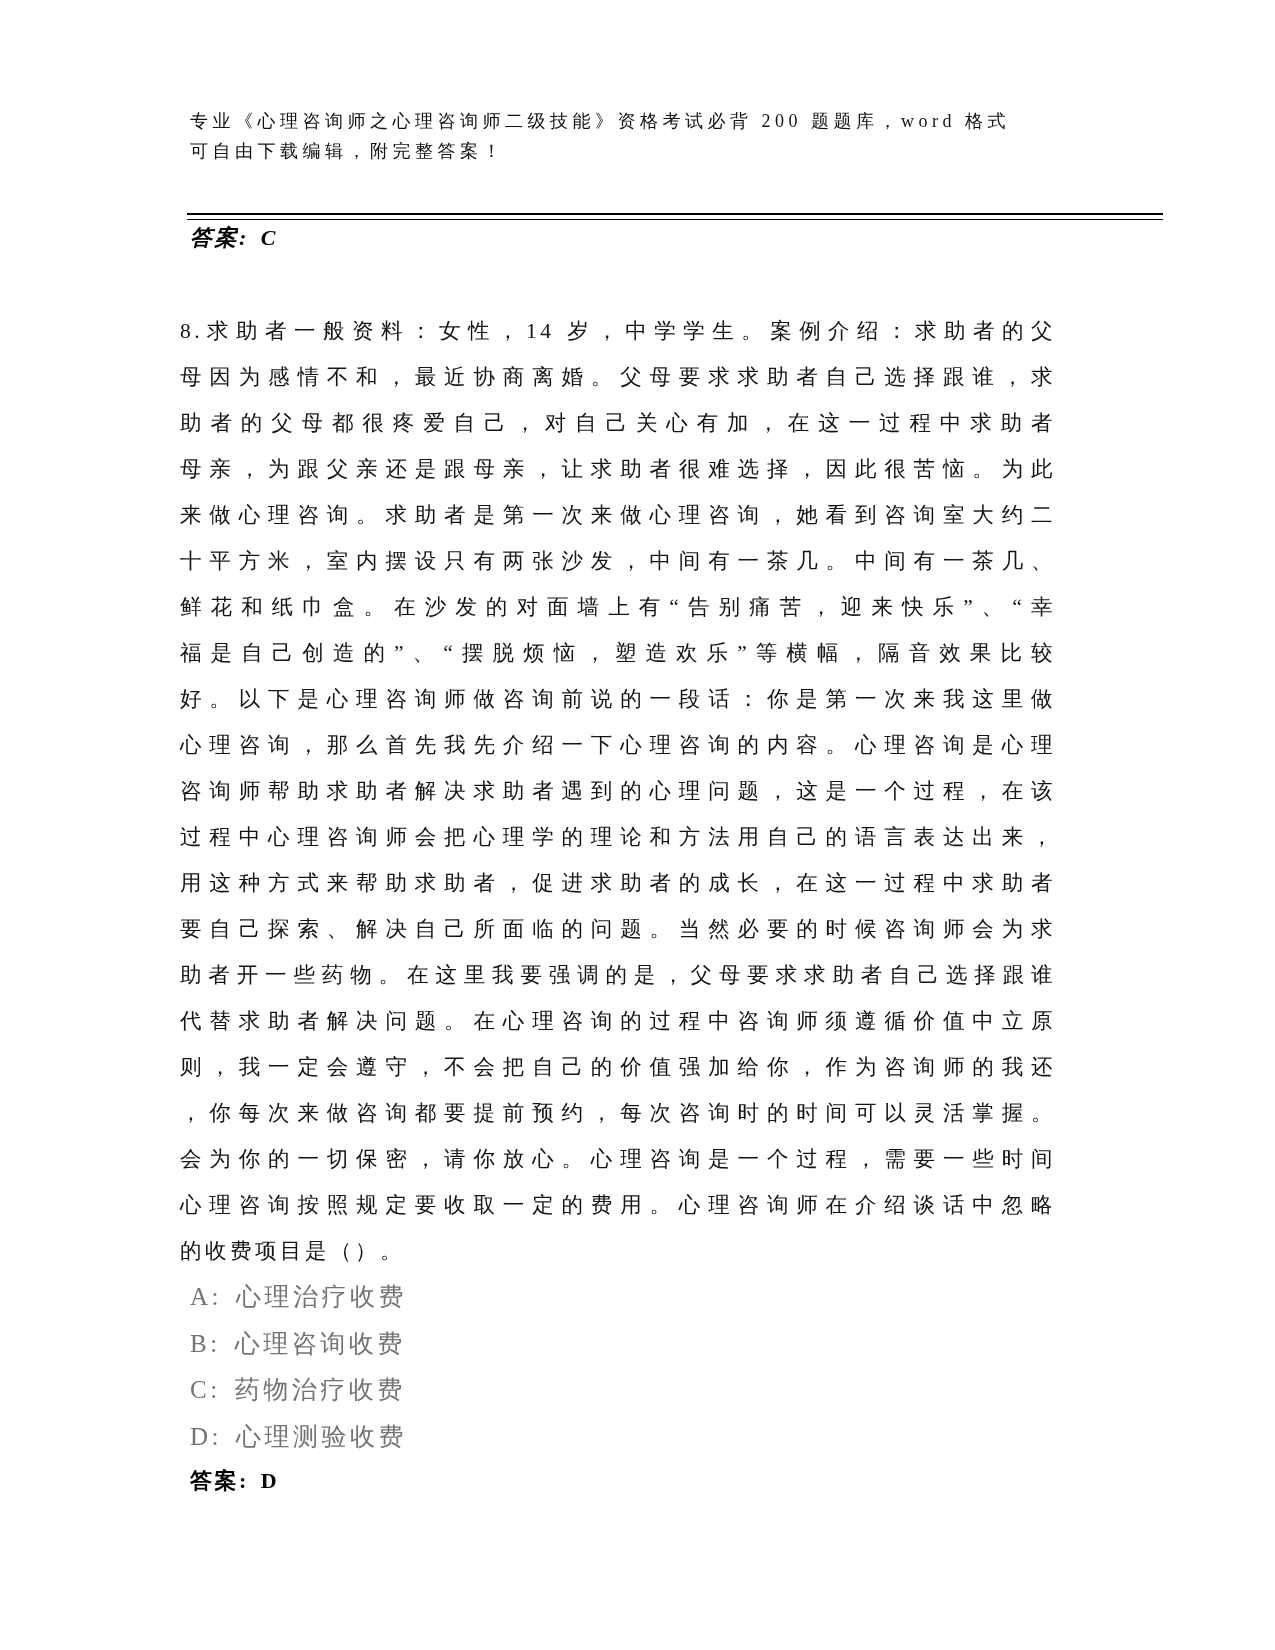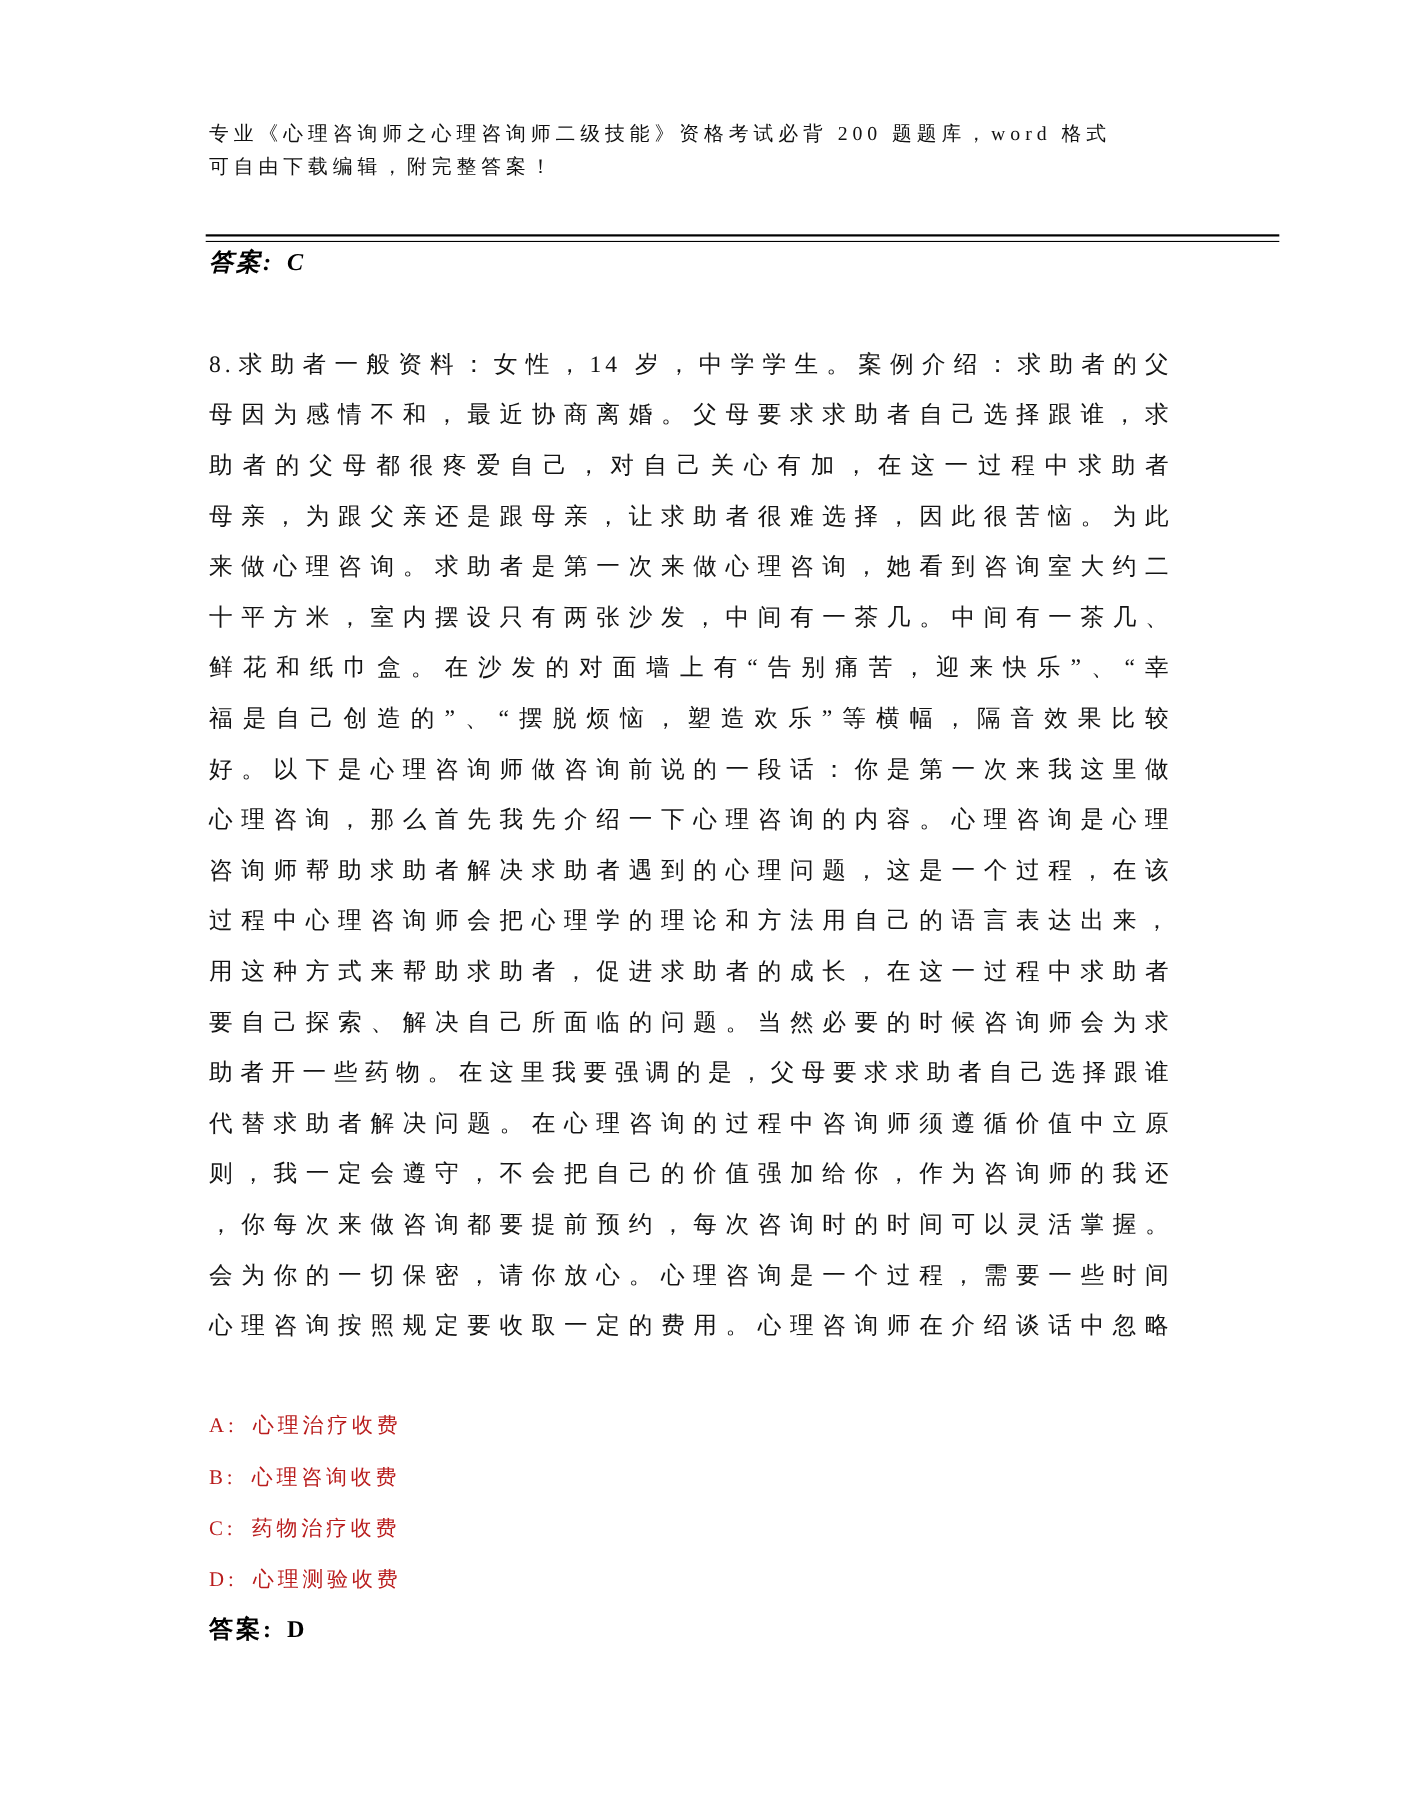--- a/index.html
+++ b/index.html
@@ -41,21 +41,21 @@
     font-size: 22px;
     font-weight: bold;
     letter-spacing: 2.5px;
     white-space: nowrap;
   }
   .answer-top { top: 181px; font-style: italic; }
   .answer-bottom { top: 1424px; }
   .answer-value { margin-left: 12px; }
   .question-block {
     position: absolute;
-    left: 190px;
+    left: 180px;
     top: 274px;
     width: 876px;
   }
   .qline {
     height: 46px;
     line-height: 46px;
     font-size: 21.5px;
     letter-spacing: 3.5px;
     text-align: justify;
     text-align-last: justify;
@@ -67,23 +67,23 @@
   }
   .options-block {
     position: absolute;
     left: 190px;
     top: 1240px;
     width: 876px;
   }
   .opt {
     height: 46.5px;
     line-height: 46.5px;
-    font-size: 19px;
+    font-size: 25px;
     letter-spacing: 3.5px;
-    color: #b91c1c;
+    color: #737373;
     white-space: nowrap;
   }
   .opt-text { margin-left: 14px; }
 </style>
 </head>
 <body>
 
 <div class="page">
 
   <div class="header-block">
@@ -111,20 +111,21 @@
     <div class="qline">咨询师帮助求助者解决求助者遇到的心理问题，这是一个过程，在该</div>
     <div class="qline">过程中心理咨询师会把心理学的理论和方法用自己的语言表达出来，</div>
     <div class="qline">用这种方式来帮助求助者，促进求助者的成长，在这一过程中求助者</div>
     <div class="qline">要自己探索、解决自己所面临的问题。当然必要的时候咨询师会为求</div>
     <div class="qline">助者开一些药物。在这里我要强调的是，父母要求求助者自己选择跟谁</div>
     <div class="qline">代替求助者解决问题。在心理咨询的过程中咨询师须遵循价值中立原</div>
     <div class="qline">则，我一定会遵守，不会把自己的价值强加给你，作为咨询师的我还</div>
     <div class="qline">，你每次来做咨询都要提前预约，每次咨询时的时间可以灵活掌握。</div>
     <div class="qline">会为你的一切保密，请你放心。心理咨询是一个过程，需要一些时间</div>
     <div class="qline">心理咨询按照规定要收取一定的费用。心理咨询师在介绍谈话中忽略</div>
+    <div class="qline last">的收费项目是（）。</div>
   </div>
 
   <div class="options-block">
     <div class="opt">
       <span>A:</span><span class="opt-text">心理治疗收费</span>
     </div>
     <div class="opt">
       <span>B:</span><span class="opt-text">心理咨询收费</span>
     </div>
     <div class="opt">

